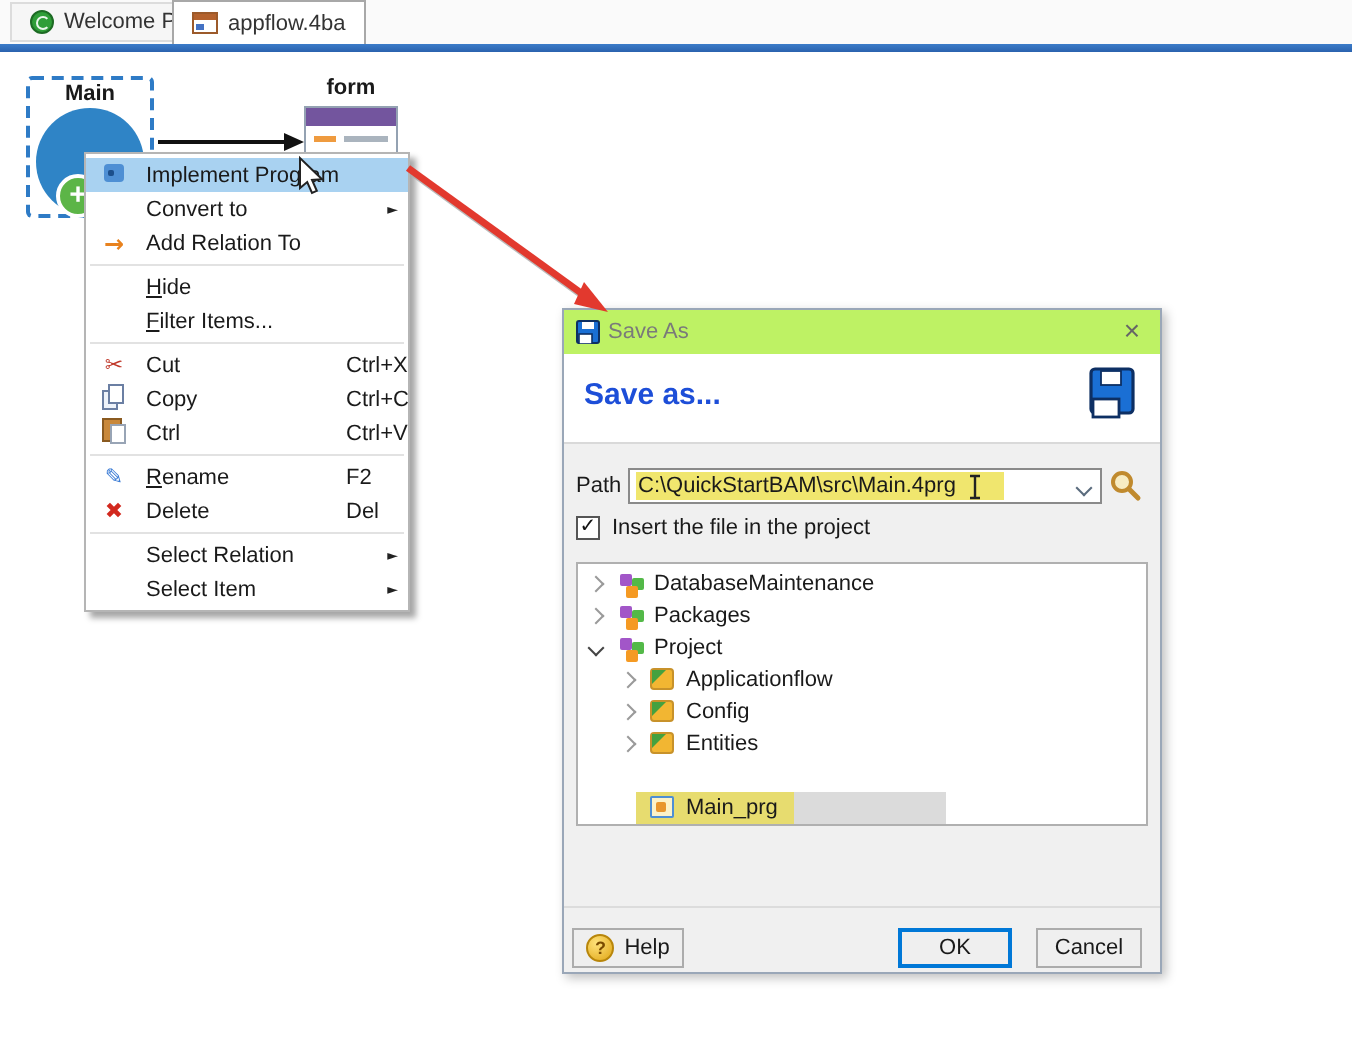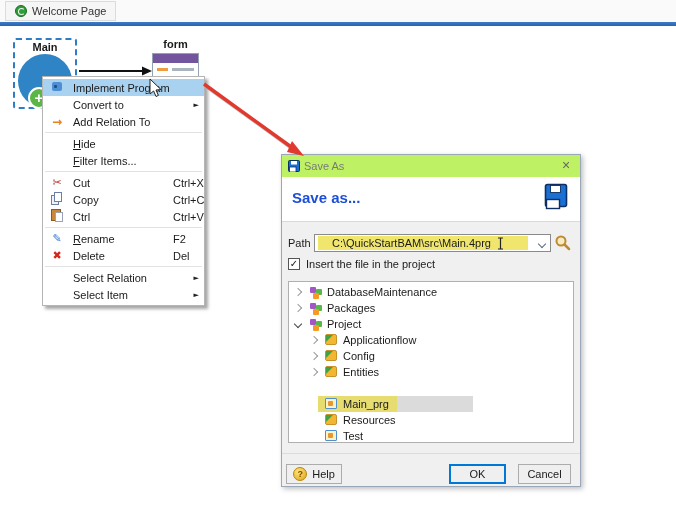--- a/index.html
+++ b/index.html
@@ -73,30 +73,30 @@
   .dlg-title{position:absolute;left:0;top:0;right:0;height:22px;background:#bef264;}
   .dlg-title .t{position:absolute;left:22px;top:5px;font-size:11px;color:#7a7a7a;}
   .dlg-close{position:absolute;right:6px;top:2px;font-size:14px;color:#666;width:16px;text-align:center;}
   .dlg-head{position:absolute;left:0;top:22px;right:0;height:44px;background:#fff;border-bottom:1px solid #d9d9d9;}
   .dlg-head .h{position:absolute;left:10px;top:12px;font-size:15px;font-weight:bold;color:#1d4ed8;}
   .path-row{position:absolute;left:0;top:79px;right:0;height:18px;}
   .path-label{position:absolute;left:6px;top:3px;font-size:11px;}
   .combo{position:absolute;left:32px;top:0;width:237px;height:18px;background:#fff;border:1px solid #8a8a8a;
          box-sizing:border-box;display:flex;align-items:center;padding-left:3px;}
   .combo .hlspan{display:inline-flex;align-items:center;background:#f0e66e;height:14px;
-         font-size:11px;white-space:nowrap;padding:0 14px;}
+         font-size:11px;white-space:nowrap;padding:0 1px;}
   .combo .caret{margin-left:6px;margin-right:10px;}
   .combo-chev{position:absolute;right:5px;top:6px;width:5px;height:5px;border-right:1.4px solid #5a6b7d;
          border-bottom:1.4px solid #5a6b7d;transform:rotate(45deg);}
   .mag{position:absolute;left:272px;top:79px;}
   .check-row{position:absolute;left:6px;top:102px;height:14px;display:flex;align-items:center;gap:6px;font-size:11px;}
   .checkbox{width:12px;height:12px;background:#fff;border:1px solid #555;box-sizing:border-box;
             font-size:10px;line-height:10px;text-align:center;color:#111;font-family:"DejaVu Sans",sans-serif;}
 
-  .tree{position:absolute;left:6px;top:126px;width:286px;height:162px;background:#fff;
+  .tree{position:absolute;left:6px;top:126px;width:286px;height:132px;background:#fff;
         border:1px solid #b0b0b0;box-sizing:border-box;overflow:hidden;font-size:11px;}
   .trow{position:absolute;left:0;right:0;height:16px;}
   .trow .chev{position:absolute;top:5px;width:5px;height:5px;border-right:1.4px solid #9a9a9a;
         border-bottom:1.4px solid #9a9a9a;transform:rotate(-45deg);}
   .trow .chev.down{border-color:#444;transform:rotate(45deg);}
   .trow .lbl{position:absolute;top:2px;z-index:2;}
   .lv0 .chev{left:6px;} .lv0 .ticon{left:20px;} .lv0 .lbl{left:38px;}
   .lv1 .chev{left:22px;} .lv1 .ticon{left:36px;} .lv1 .lbl{left:54px;}
   .ticon{position:absolute;top:2px;z-index:2;}
   .ic-pkg{width:14px;height:13px;position:relative;display:block;}
@@ -128,20 +128,24 @@
 </head>
 <body>
 
 <div id="screen">
 
   <div class="tabbar">
     <div class="tab inactive">
       <span class="ico-globe"></span>
       <span>Welcome Page</span>
     </div>
+    <div class="tab active">
+      <span class="ico-flowdoc"></span>
+      <span>appflow.4ba</span>
+    </div>
   </div>
   <div class="blueline"></div>
 
   <div class="main-node">
     <div class="main-label">Main</div>
     <div class="main-circle"></div>
     <div class="plus-badge">+</div>
   </div>
 
   <svg id="arrow-black" class="layer" width="676" height="522">

